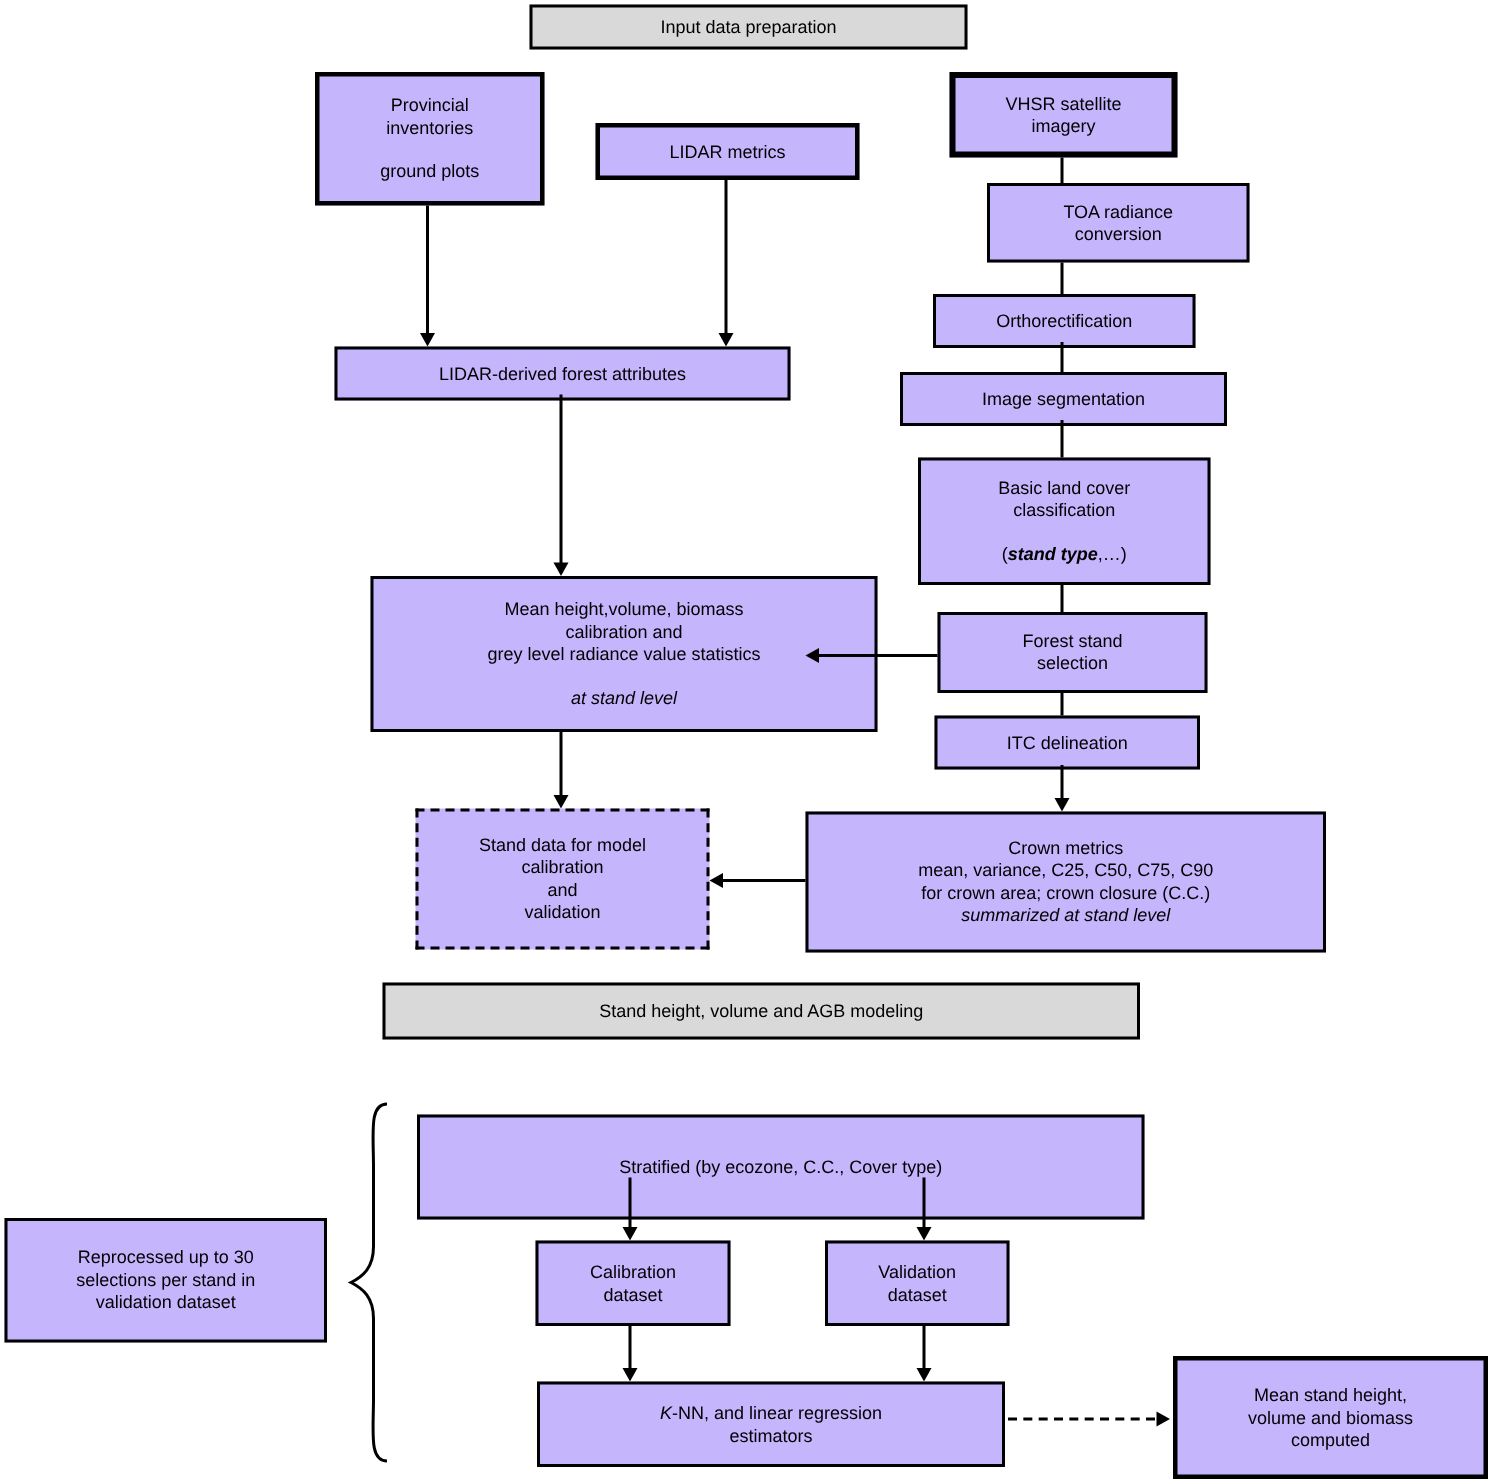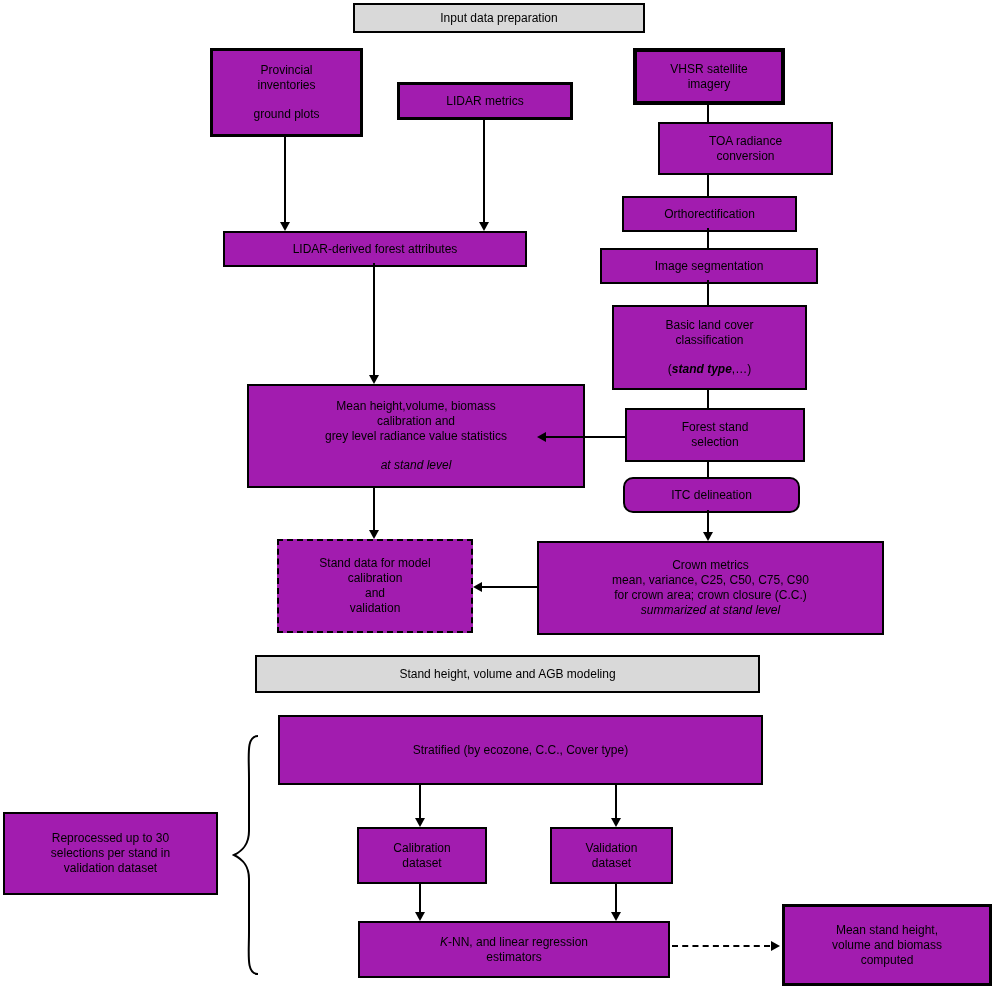--- a/index.html
+++ b/index.html
@@ -2,21 +2,21 @@
 <html><head>
 <meta charset="utf-8">
 <style>
   html,body { margin:0; padding:0; background:#ffffff; }
   .canvas {
     position:relative; width:1000px; height:989px; background:#ffffff;
     font-family:"Liberation Sans", sans-serif; font-size:12px; color:#000;
     overflow:hidden;
   }
   .box {
-    position:absolute; border:2px solid #000; background:#a21caf;
+    position:absolute; border:2px solid #000; background:#c4b5fd;
     display:flex; flex-direction:column; justify-content:center; align-items:center;
     text-align:center; line-height:1.25; box-sizing:border-box; padding:16px;
   }
   .b3 { border-width:3px; }
   .b4 { border-width:4px; }
   .dashed { border:2px dashed #000; }
   .bar {
     position:absolute; background:#d9d9d9; border:2px solid #000;
     display:flex; justify-content:center; align-items:center;
     box-sizing:border-box; text-align:center;
@@ -29,21 +29,21 @@
     border-top:9px solid #000; }
   .arrow-left { position:absolute; width:0; height:0;
     border-top:5px solid transparent; border-bottom:5px solid transparent;
     border-right:9px solid #000; }
   .arrow-right { position:absolute; width:0; height:0;
     border-top:5px solid transparent; border-bottom:5px solid transparent;
     border-left:9px solid #000; }
   .it { font-style:italic; }
   .bi { font-style:italic; font-weight:bold; }
   .gap { margin-top:14px; }
-  .wgap { row-gap:4px; }
+  .wgap { row-gap:4px;margin-top:28px; }
   .brace { position:absolute; }
 </style>
 </head>
 <body>
 
 <div class="canvas">
 
   <div class="bar" style="left:353px;top:3px;width:292px;height:30px;">
     <span>Input data preparation</span>
   </div>
@@ -83,21 +83,21 @@
     <div>Basic land cover</div>
     <div>classification</div>
     <div class="gap"><span>(</span><span class="bi">stand type</span><span>,…)</span></div>
   </div>
 
   <div class="box" style="left:625px;top:408px;width:180px;height:54px;">
     <div>Forest stand</div>
     <div>selection</div>
   </div>
 
-  <div class="box" style="left:623px;top:477px;width:177px;height:33px;border-radius:10px;">
+  <div class="box" style="left:623px;top:477px;width:177px;height:33px;">
     <div>ITC delineation</div>
   </div>
 
   <div class="box" style="left:223px;top:231px;width:304px;height:32px;text-align:right;">
     <div>LIDAR-derived forest attributes</div>
   </div>
 
   <div class="box" style="left:199px;top:384px;width:338px;height:104px;margin-left:48px;">
     <div>Mean height,volume, biomass</div>
     <div>calibration and</div>

